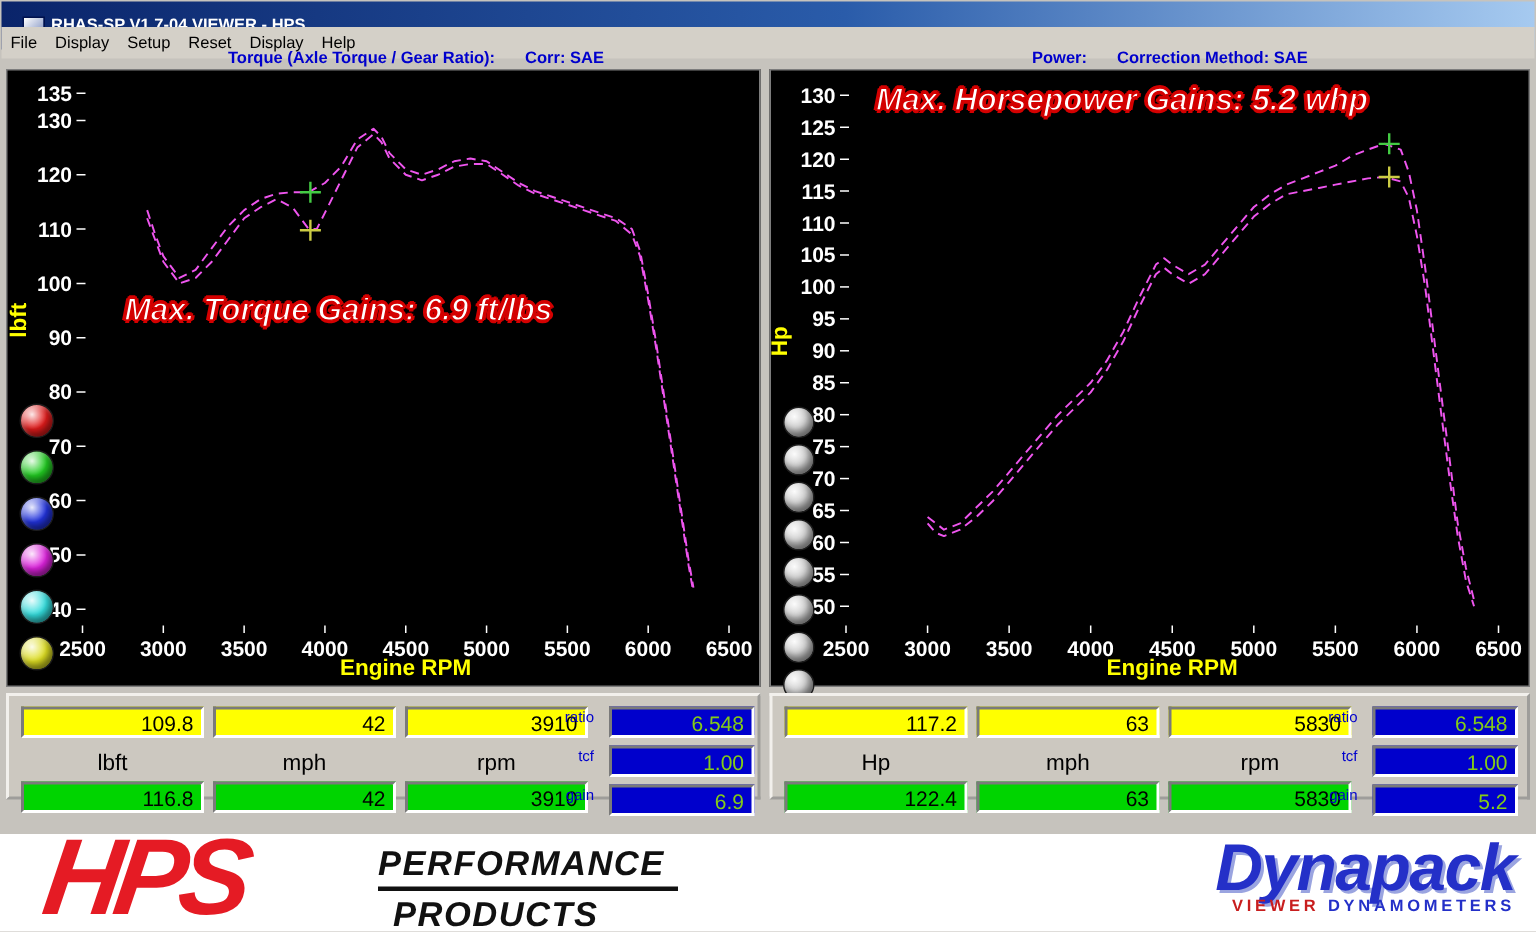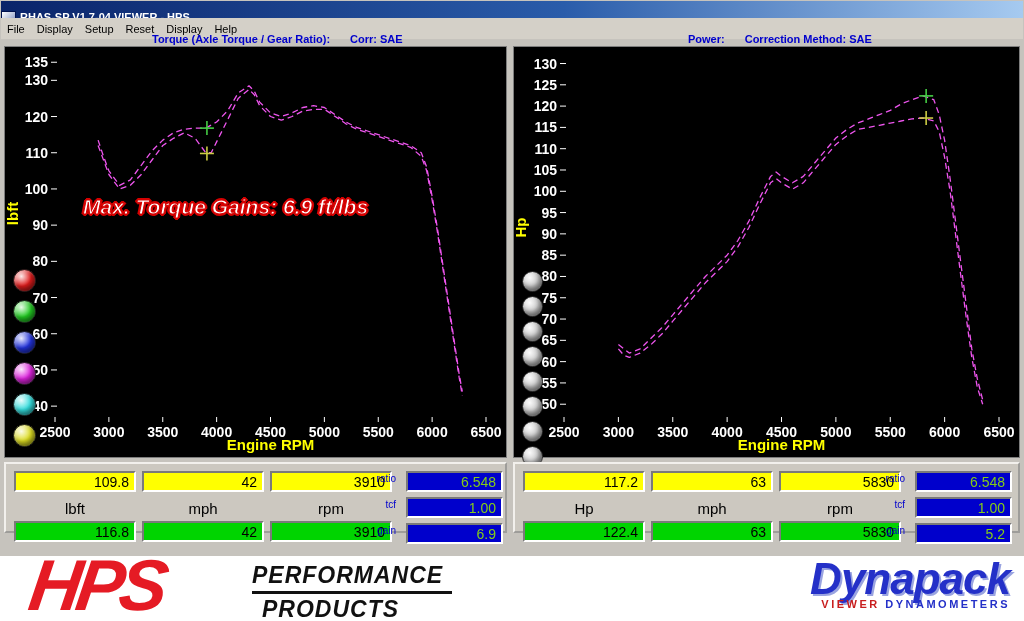--- a/index.html
+++ b/index.html
@@ -1,21 +1,21 @@
 <!DOCTYPE html>
 <html><head>
 <meta charset="utf-8">
 <style>
   html,body{margin:0;padding:0;}
   #root{position:relative;width:1024px;height:621px;background:#c6c3bd;font-family:"Liberation Sans",sans-serif;overflow:hidden;}
 
   
   .titlebar{position:absolute;left:1px;top:1px;right:1px;height:32px;
     background:linear-gradient(90deg,#0a246a,#2a5caa 55%,#a6caf0);
-    color:#fff;font-size:11px;font-weight:bold;display:flex;align-items:center;padding-left:0;}
+    color:#fff;font-size:11px;font-weight:bold;display:flex;align-items:center;padding-left:14px;}
   .appicon{width:13px;height:11px;background:linear-gradient(135deg,#ffffff,#7d8fc0);border:1px solid #00114d;margin-right:4px;}
   .menubar{position:absolute;left:1px;top:18px;right:1px;height:21px;background:#d4d0c8;
     display:flex;align-items:center;font-size:11px;color:#000;}
   .menu-item{padding:0 6px;cursor:default;}
 
   
   .headerstrip{position:absolute;left:0;top:33px;width:1024px;height:13px;font-size:11px;font-weight:bold;color:#0000cc;}
   .hleft{position:absolute;left:152px;top:0;}
   .hright{position:absolute;left:688px;top:0;}
   .hgap{margin-right:20px;text-align:center;}
@@ -215,20 +215,21 @@
           <line x1="485" y1="370" x2="485" y2="375" stroke="#ffffff" stroke-width="1"></line>
           <text x="485" y="390" fill="#ffffff" font-size="14" font-weight="bold" text-anchor="middle" font-family="&quot;Liberation Sans&quot;, sans-serif">6500</text>
           <text x="267.5" y="403" fill="#ffff00" font-size="15" font-weight="bold" text-anchor="middle" font-family="&quot;Liberation Sans&quot;, sans-serif">Engine RPM</text>
           <path d="M104.4,301.9 L109.8,308.2 L115.3,310.4 L126.1,306.1 L137.0,297.6 L147.9,287.0 L158.8,274.2 L169.6,261.4 L180.5,248.6 L191.4,235.8 L202.3,225.2 L213.1,214.6 L224.0,199.6 L234.9,180.5 L245.8,157.1 L256.6,135.8 L262.1,131.5 L267.5,135.8 L278.4,142.2 L289.3,135.8 L300.1,123.0 L311.0,110.2 L321.9,97.4 L332.8,88.9 L343.6,82.5 L354.5,80.4 L365.4,78.3 L376.3,76.1 L387.1,74.0 L398.0,71.9 L408.9,71.0 L419.8,74.0 L425.2,84.7 L430.6,110.2 L436.1,144.3 L441.5,186.9 L446.9,229.5 L452.4,272.0 L457.8,310.4 L463.3,340.2 L468.7,357.2" fill="none" stroke="#ee55ee" stroke-width="1.3" stroke-dasharray="6 4" stroke-linejoin="round"></path>
           <path d="M104.4,297.6 L115.3,306.1 L126.1,301.9 L137.0,291.2 L147.9,280.6 L158.8,267.8 L169.6,255.0 L180.5,242.2 L191.4,229.5 L202.3,218.8 L213.1,208.2 L224.0,193.3 L234.9,174.1 L245.8,150.7 L256.6,129.4 L262.1,125.1 L267.5,129.4 L278.4,135.8 L289.3,129.4 L300.1,116.6 L311.0,103.8 L321.9,91.0 L332.8,82.5 L343.6,76.1 L354.5,71.9 L365.4,67.6 L376.3,63.4 L387.1,57.0 L398.0,52.7 L408.9,48.9 L419.8,52.7 L425.2,67.6 L430.6,93.2 L436.1,131.5 L441.5,174.1 L446.9,216.7 L452.4,259.3 L457.8,301.9 L463.3,331.7 L468.7,353.0" fill="none" stroke="#ee55ee" stroke-width="1.3" stroke-dasharray="6 4" stroke-linejoin="round"></path>
           <line x1="405.1375" y1="48.88470588235293" x2="419.1375" y2="48.88470588235293" stroke="#44cc44" stroke-width="1.6"></line>
           <line x1="412.1375" y1="41.88470588235293" x2="412.1375" y2="55.88470588235293" stroke="#44cc44" stroke-width="1.6"></line>
           <line x1="405.1375" y1="71.03058823529409" x2="419.1375" y2="71.03058823529409" stroke="#cccc44" stroke-width="1.6"></line>
           <line x1="412.1375" y1="64.03058823529409" x2="412.1375" y2="78.03058823529409" stroke="#cccc44" stroke-width="1.6"></line>
         </svg></div>
+    <div class="annotation">Max. Horsepower Gains:  5.2 whp</div>
     <div class="ylabel">Hp</div>
     <div class="button-column" id="right-buttons">
         <div class="trace-btn" style="background: radial-gradient(circle at 35% 30%, rgba(255, 255, 255, 0.95), rgba(255, 255, 255, 0) 50%), rgb(200, 200, 200);"></div>
         <div class="trace-btn" style="background: radial-gradient(circle at 35% 30%, rgba(255, 255, 255, 0.95), rgba(255, 255, 255, 0) 50%), rgb(200, 200, 200);"></div>
         <div class="trace-btn" style="background: radial-gradient(circle at 35% 30%, rgba(255, 255, 255, 0.95), rgba(255, 255, 255, 0) 50%), rgb(200, 200, 200);"></div>
         <div class="trace-btn" style="background: radial-gradient(circle at 35% 30%, rgba(255, 255, 255, 0.95), rgba(255, 255, 255, 0) 50%), rgb(200, 200, 200);"></div>
         <div class="trace-btn" style="background: radial-gradient(circle at 35% 30%, rgba(255, 255, 255, 0.95), rgba(255, 255, 255, 0) 50%), rgb(200, 200, 200);"></div>
         <div class="trace-btn" style="background: radial-gradient(circle at 35% 30%, rgba(255, 255, 255, 0.95), rgba(255, 255, 255, 0) 50%), rgb(200, 200, 200);"></div>
         <div class="trace-btn" style="background: radial-gradient(circle at 35% 30%, rgba(255, 255, 255, 0.95), rgba(255, 255, 255, 0) 50%), rgb(200, 200, 200);"></div>
         <div class="trace-btn" style="background: radial-gradient(circle at 35% 30%, rgba(255, 255, 255, 0.95), rgba(255, 255, 255, 0) 50%), rgb(200, 200, 200);"></div>

